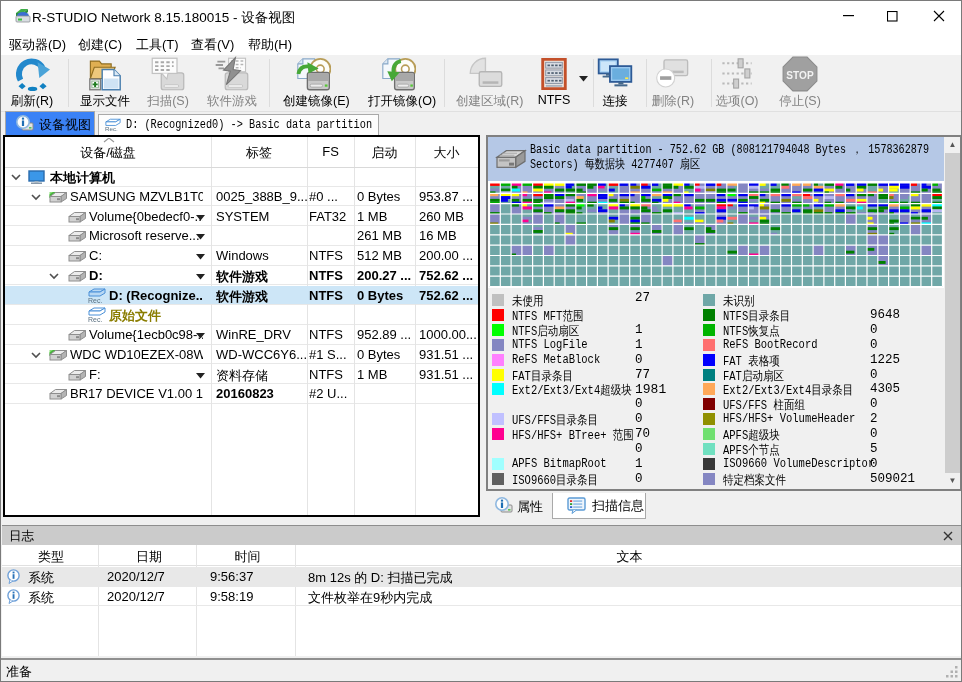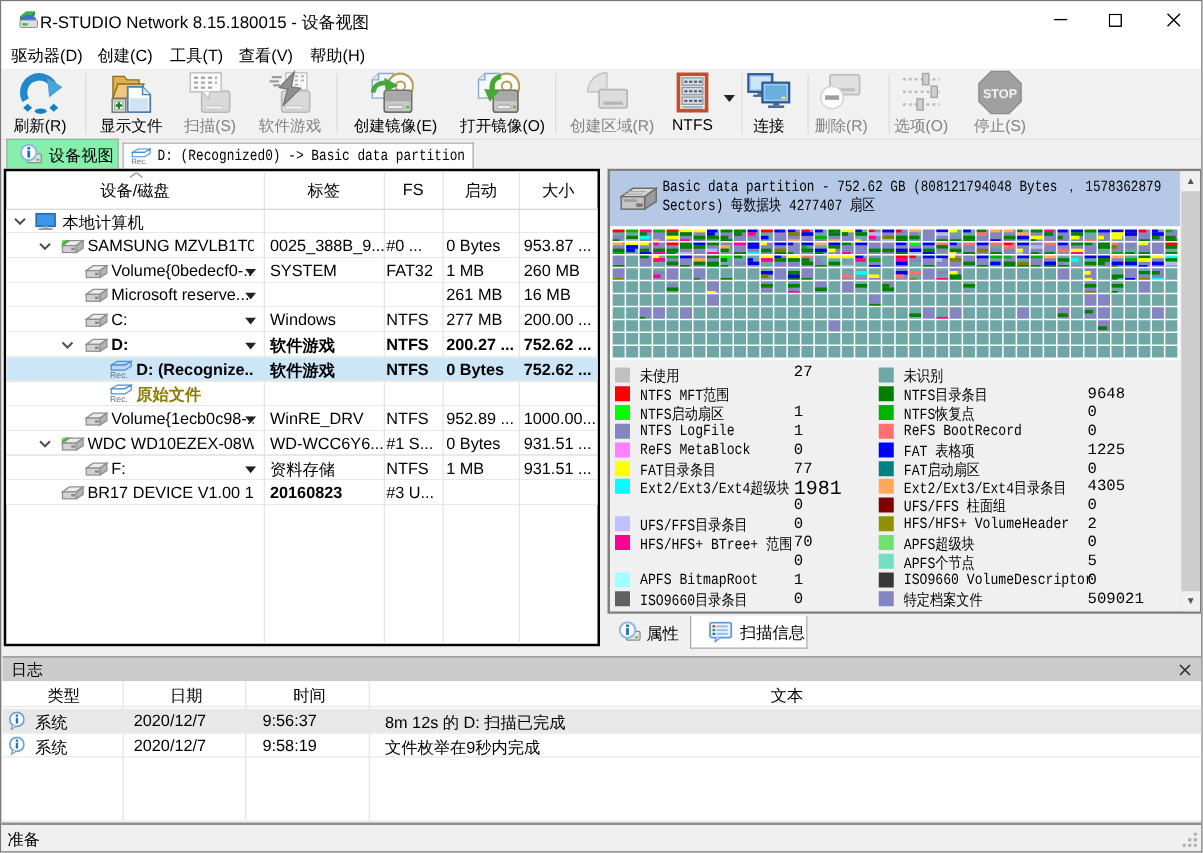--- a/index.html
+++ b/index.html
@@ -9,21 +9,21 @@
 #title{left:0;top:0;width:960px;height:30px;background:#fff}
 #title .txt{left:31px;top:8px;font-size:13.5px;color:#000}
 #menu{left:0;top:30px;width:960px;height:24px;background:#fff;font-size:13px}
 #menu span{position:absolute;top:5px}
 #tbar{left:0;top:54px;width:960px;height:57px;background:#f1f1f1;border-bottom:1px solid #e0e0e0}
 .tbtn{position:absolute;top:3px;text-align:center;font-size:12.5px}
 .tbtn .lbl{position:absolute;left:0;top:35px;width:100%;text-align:center;white-space:nowrap}
 .tbtn.dis .lbl{color:#838383}
 .tsep{position:absolute;top:4px;width:1px;height:48px;background:#dcdcdc}
 #vtabs{left:0;top:111px;width:960px;height:23px;background:#f0f0f0}
-.vtab{position:absolute;background:#86efac;border:1px solid #a9a9a9;border-bottom:none;font-size:13px}
+.vtab{position:absolute;background:#3b82f6;border:1px solid #a9a9a9;border-bottom:none;font-size:13px}
 #tree{left:2px;top:134px;width:477px;height:382px;background:#fff;border:2px solid #000;font-size:13px}
 .colline{position:absolute;top:0;width:1px;background:#e4e4e4}
 .hlab{position:absolute;top:7px;text-align:center;font-size:13px}
 .tcell{position:absolute;top:2px;white-space:nowrap;overflow:hidden}
 #rp{left:485px;top:134px;width:476px;height:356px;border:2px solid #808080;background:#f0f0f0}
 #rphead{position:absolute;left:0;top:0;width:456px;height:44px;background:#b5c8e6}
 #rphead .t{position:absolute;left:42px;top:6px;font-size:12.5px;transform:scaleX(.81);transform-origin:0 0;line-height:15px;white-space:pre;font-family:"Liberation Mono",monospace}
 #legend{position:absolute;left:0;top:153px;width:456px;height:199px;background:#f0f0f0;font-size:12.5px}
 .leg{position:absolute;height:15px}
 .leg .sw{position:absolute;left:0;top:1px;width:12px;height:12px}
@@ -268,21 +268,21 @@
     </svg>
     <div class="abs" style="left:0;top:30px;width:473px;height:1px;background:#d9d9d9"></div>
     <svg class="abs" style="left:6px;top:37.0px" width="10" height="7" viewBox="0 0 10 7">
       <path d="M1 1 L5 5 L9 1" stroke="#505050" stroke-width="1.6" fill="none"></path>
     </svg>
     <svg class="abs" style="left:23px;top:33.0px" width="17" height="14" viewBox="0 0 17 14">
       <rect x="1" y="1" width="15" height="10" fill="#3b97e8" stroke="#2a6bad" stroke-width="1.4"></rect>
       <rect x="6.5" y="11" width="4" height="1.5" fill="#9ab0c0"></rect>
       <rect x="3" y="12.5" width="11" height="1.5" fill="#8898a8"></rect>
     </svg>
-    <div class="tcell" style="left:45px;top:32.20px;width:153px;">本地计算机</div>
+    <div class="tcell" style="left:45px;top:32.20px;width:153px;font-weight:bold;">本地计算机</div>
     <svg class="abs" style="left:26px;top:56.75px" width="10" height="7" viewBox="0 0 10 7">
       <path d="M1 1 L5 5 L9 1" stroke="#505050" stroke-width="1.6" fill="none"></path>
     </svg>
     <svg class="abs" style="left:43px;top:53.75px" width="20" height="13" viewBox="0 0 20 13">
       <polygon points="1.5,7 1.5,1 9,1" fill="#86df74"></polygon>
       <polygon points="1.5,7 1.5,3.5 5,1 9,1" fill="#47b53c"></polygon>
       <polygon points="2,5.5 7.5,1.5 18.5,1.5 13,5.5" fill="#ececec" stroke="#8e8e8e" stroke-width="1"></polygon>
       <polygon points="13,5.5 18.5,1.5 18.5,7.5 13,11" fill="#b4b4b4" stroke="#8e8e8e" stroke-width="1"></polygon>
       <rect x="2" y="5.5" width="11" height="5.5" fill="#d2d2d2" stroke="#8e8e8e" stroke-width="1"></rect>
       <rect x="9" y="7.2" width="3" height="2" fill="#8a8a8a"></rect>
@@ -323,21 +323,21 @@
       <polygon points="13,5.5 18.5,1.5 18.5,7.5 13,11" fill="#b4b4b4" stroke="#8e8e8e" stroke-width="1"></polygon>
       <rect x="2" y="5.5" width="11" height="5.5" fill="#d2d2d2" stroke="#8e8e8e" stroke-width="1"></rect>
       <rect x="9" y="7.2" width="3" height="2" fill="#8a8a8a"></rect>
     </svg>
     <div class="tcell" style="left:84px;top:111.20px;width:114px;">C:</div>
     <svg class="abs" style="left:191px;top:117.0px" width="9" height="6" viewBox="0 0 9 6">
       <polygon points="0,0 9,0 4.5,5.5" fill="#222"></polygon>
     </svg>
     <div class="tcell" style="left:211px;top:111.20px;width:92px;">Windows</div>
     <div class="tcell" style="left:304px;top:111.20px;width:44px;">NTFS</div>
-    <div class="tcell" style="left:352px;top:111.20px;width:56px;">277 MB</div>
+    <div class="tcell" style="left:352px;top:111.20px;width:56px;">512 MB</div>
     <div class="tcell" style="left:414px;top:111.20px;width:58px;">200.00 ...</div>
     <svg class="abs" style="left:44px;top:135.75px" width="10" height="7" viewBox="0 0 10 7">
       <path d="M1 1 L5 5 L9 1" stroke="#505050" stroke-width="1.6" fill="none"></path>
     </svg>
     <svg class="abs" style="left:62px;top:132.75px" width="20" height="13" viewBox="0 0 20 13">
       <polygon points="2,5.5 7.5,1.5 18.5,1.5 13,5.5" fill="#ececec" stroke="#8e8e8e" stroke-width="1"></polygon>
       <polygon points="13,5.5 18.5,1.5 18.5,7.5 13,11" fill="#b4b4b4" stroke="#8e8e8e" stroke-width="1"></polygon>
       <rect x="2" y="5.5" width="11" height="5.5" fill="#d2d2d2" stroke="#8e8e8e" stroke-width="1"></rect>
       <rect x="9" y="7.2" width="3" height="2" fill="#8a8a8a"></rect>
     </svg>
@@ -411,21 +411,21 @@
     <div class="tcell" style="left:352px;top:229.70px;width:56px;">1 MB</div>
     <div class="tcell" style="left:414px;top:229.70px;width:58px;">931.51 ...</div>
     <svg class="abs" style="left:43px;top:251.25px" width="20" height="13" viewBox="0 0 20 13">
       <polygon points="2,5.5 7.5,1.5 18.5,1.5 13,5.5" fill="#ececec" stroke="#8e8e8e" stroke-width="1"></polygon>
       <polygon points="13,5.5 18.5,1.5 18.5,7.5 13,11" fill="#b4b4b4" stroke="#8e8e8e" stroke-width="1"></polygon>
       <rect x="2" y="5.5" width="11" height="5.5" fill="#d2d2d2" stroke="#8e8e8e" stroke-width="1"></rect>
       <rect x="9" y="7.2" width="3" height="2" fill="#8a8a8a"></rect>
     </svg>
     <div class="tcell" style="left:65px;top:249.45px;width:133px;">BR17 DEVICE V1.00 1....</div>
     <div class="tcell" style="left:211px;top:249.45px;width:92px;font-weight:bold;">20160823</div>
-    <div class="tcell" style="left:304px;top:249.45px;width:44px;">#3 U...</div>
+    <div class="tcell" style="left:304px;top:249.45px;width:44px;">#2 U...</div>
   </div>
 <div id="rp" class="abs">
     <div id="rphead">
       <svg class="abs" style="left:7px;top:8px" width="32" height="26" viewBox="0 0 24 17">
         <polygon points="1.5,8 8.5,3 22.5,3 15.5,8" fill="#d8d8d8" stroke="#6e6e6e" stroke-width=".9"></polygon>
         <polygon points="15.5,8 22.5,3 22.5,11 15.5,15.5" fill="#9a9a9a" stroke="#6e6e6e" stroke-width=".9"></polygon>
         <path d="M3.5 6.5 h11 M5.5 5 h11" stroke="#aaa" stroke-width=".8"></path>
         <rect x="1.5" y="8" width="14" height="7.5" fill="#c4c4c4" stroke="#6e6e6e" stroke-width=".9"></rect>
         <rect x="3" y="9.5" width="8" height="1.6" fill="#9c9c9c"></rect>
         <rect x="10.5" y="12" width="3.8" height="2.2" fill="#787878"></rect>
@@ -976,21 +976,21 @@
       <div class="abs mono" style="left:147px;top:77.5px;font-size:12.5px">77</div>
       <div class="leg" style="left:215px;top:77.5px;width:240px">
         <span class="sw" style="background:#008080"></span>
         <span class="lb mono">FAT启动扇区</span>
       </div>
       <div class="abs mono" style="left:382px;top:77.5px;font-size:12.5px">0</div>
       <div class="leg" style="left:4px;top:92.4px;width:220px">
         <span class="sw" style="background:#00ffff"></span>
         <span class="lb mono">Ext2/Ext3/Ext4超级块</span>
       </div>
-      <div class="abs mono" style="left:147px;top:92.4px;font-size:16px">1981</div>
+      <div class="abs mono" style="left:147px;top:92.4px;font-size:13px">1981</div>
       <div class="leg" style="left:215px;top:92.4px;width:240px">
         <span class="sw" style="background:#ffa858"></span>
         <span class="lb mono">Ext2/Ext3/Ext4目录条目</span>
       </div>
       <div class="abs mono" style="left:382px;top:92.4px;font-size:12.5px">4305</div>
       <div class="abs mono" style="left:147px;top:107.3px;font-size:12.5px">0</div>
       <div class="leg" style="left:215px;top:107.3px;width:240px">
         <span class="sw" style="background:#800000"></span>
         <span class="lb mono">UFS/FFS 柱面组</span>
       </div>

